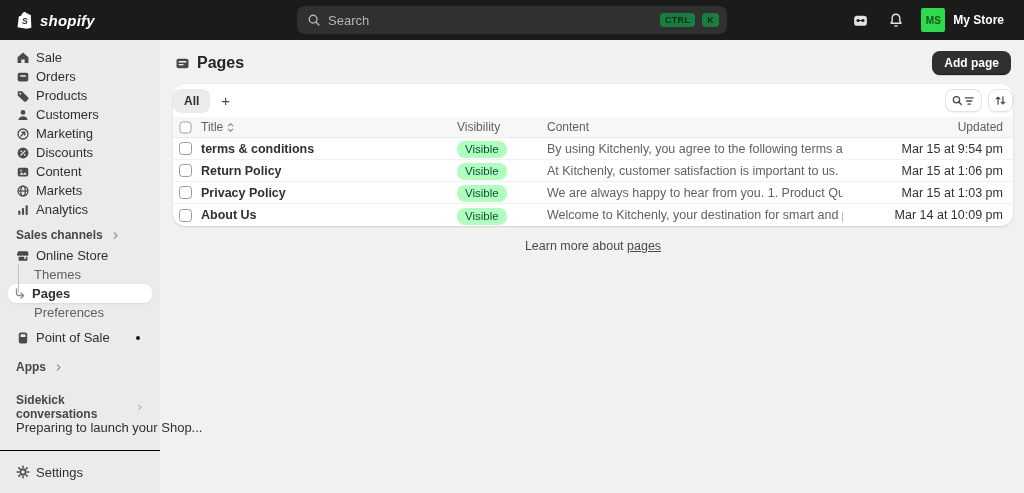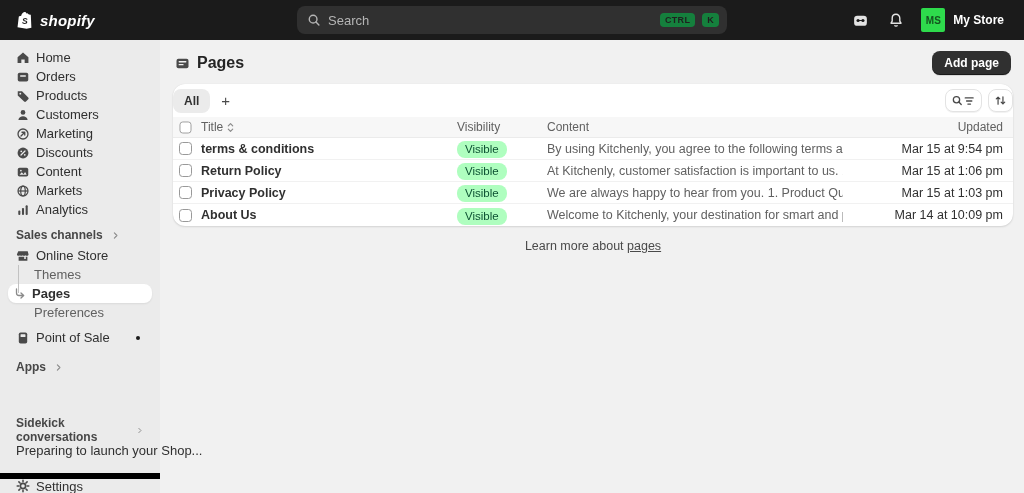--- a/index.html
+++ b/index.html
@@ -33,21 +33,21 @@
   .nav-item.muted { color:#616161; font-weight:500; }
   .section-header { display:flex; align-items:center; gap:8px; padding:0 16px; height:16px; font-size:12px; font-weight:600; color:#474747; cursor:pointer; margin-top:8px; margin-bottom:3px; }
   .section-header svg { color:#8a8a8a; }
   .sub-item { padding-left:26px; }
   .subtree { position:relative; }
   .subtree .treeline { position:absolute; left:18px; top:0; width:1px; height:28px; background:#c2c2c2; }
   .pos-dot { margin-left:auto; width:4px; height:4px; border-radius:50%; background:#1a1a1a; margin-right:4px; }
   .sidebar-bottom { margin-top:auto; }
   .sidekick-header { margin-top:0; }
   .conversation-item { padding:0 16px; height:18px; display:flex; align-items:center; font-size:13px; color:#303030; cursor:pointer; white-space:nowrap; margin-bottom:14px; }
-  .settings-row { border-top:6px solid #000000; height:20px; display:flex; align-items:center; }
+  .settings-row { border-top:1px solid #000000; height:43px; display:flex; align-items:center; }
   .settings-row .nav-item { flex:1; }
 
   
   .main { flex:1; padding:11px 11px 0 13px; }
   .main-header { display:flex; align-items:center; justify-content:space-between; margin-bottom:9px; padding:0 2px; }
   .page-title { display:flex; align-items:center; gap:7px; font-size:16px; font-weight:700; color:#242424; }
   .page-title svg { color:#4a4a4a; }
   .add-btn { background:#303030; color:#fff; font-size:12px; font-weight:600; padding:5px 12px; border-radius:8px; border:0; cursor:pointer; box-shadow:inset 0 -1px 0 rgba(0,0,0,.45), 0 1px 0 rgba(0,0,0,.1); font-family:inherit; }
 
   .card { background:#fff; border-radius:12px; overflow:hidden; box-shadow:0 1px 2px rgba(0,0,0,.12), 0 0 1px rgba(0,0,0,.1); }
@@ -120,21 +120,21 @@
   </div>
 </header>
 
 <div class="layout">
 
   <nav class="sidebar">
     <div class="nav-item">
       <svg width="14" height="14" viewBox="0 0 16 16" fill="currentColor">
           <path d="M8 1.8 14.2 7v6.7H9.9V9.6H6.1v4.1H1.8V7z"></path>
         </svg>
-      <span>Home</span>
+      <span>Sale</span>
     </div>
     <div class="nav-item">
       <svg width="14" height="14" viewBox="0 0 16 16" fill="currentColor">
           <rect x="2" y="3" width="12" height="10" rx="2"></rect>
           <rect x="4.6" y="6" width="6.8" height="1.6" rx="0.8" fill="#ebebeb"></rect>
         </svg>
       <span>Orders</span>
     </div>
     <div class="nav-item">
       <svg width="14" height="14" viewBox="0 0 16 16" fill="currentColor">

